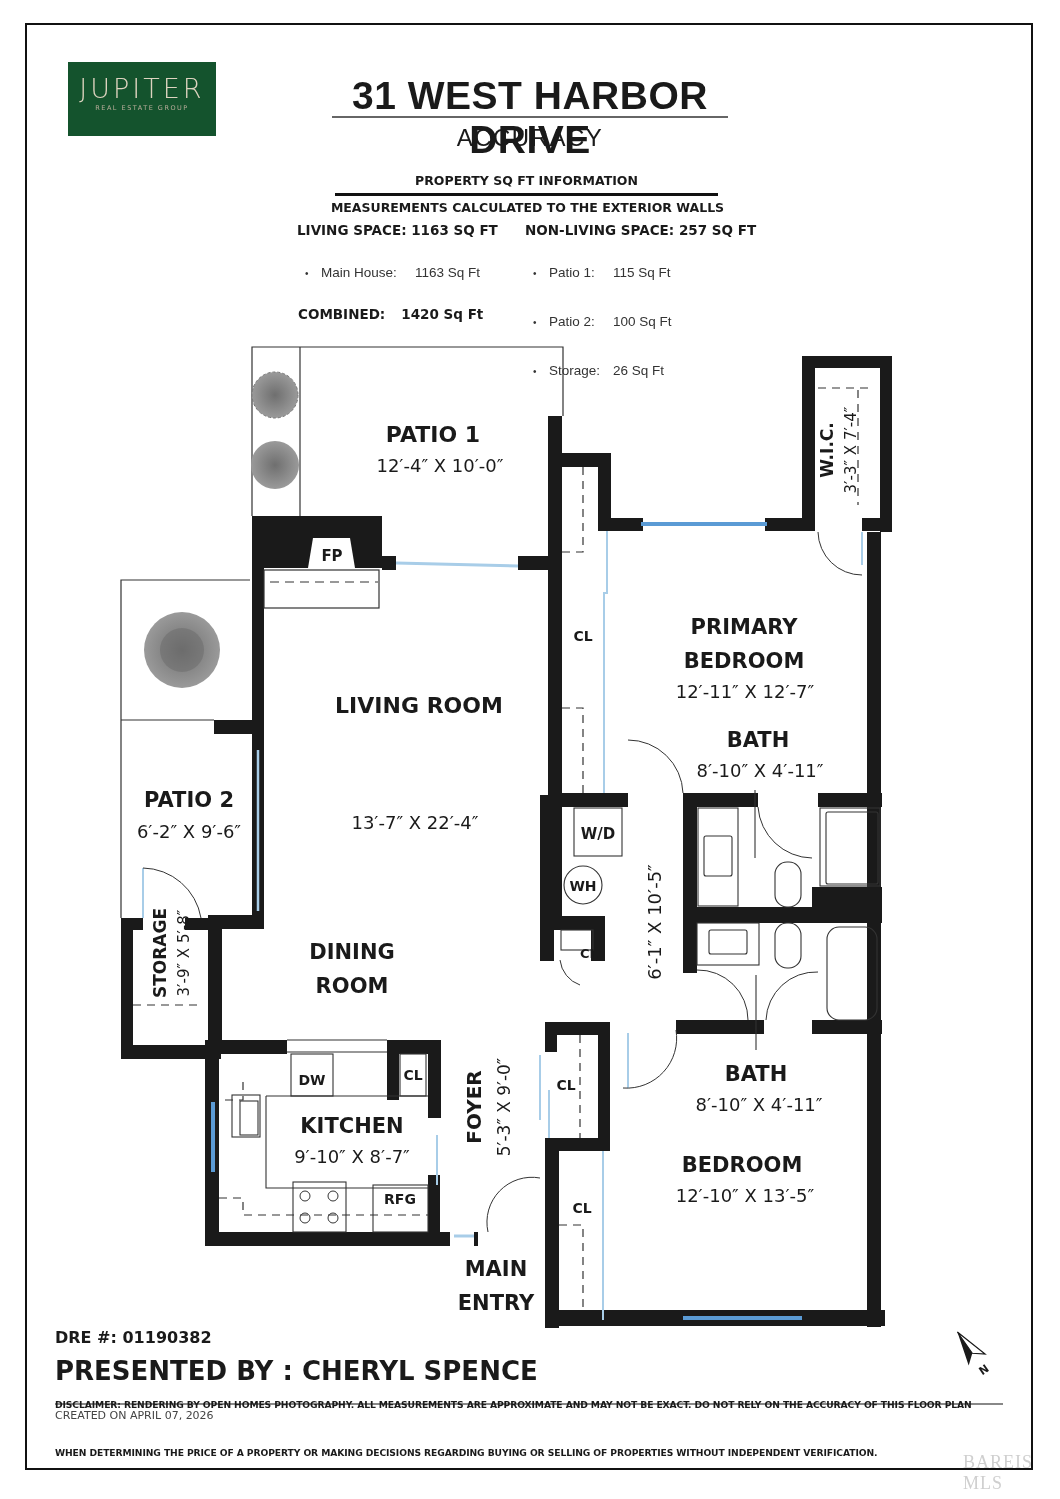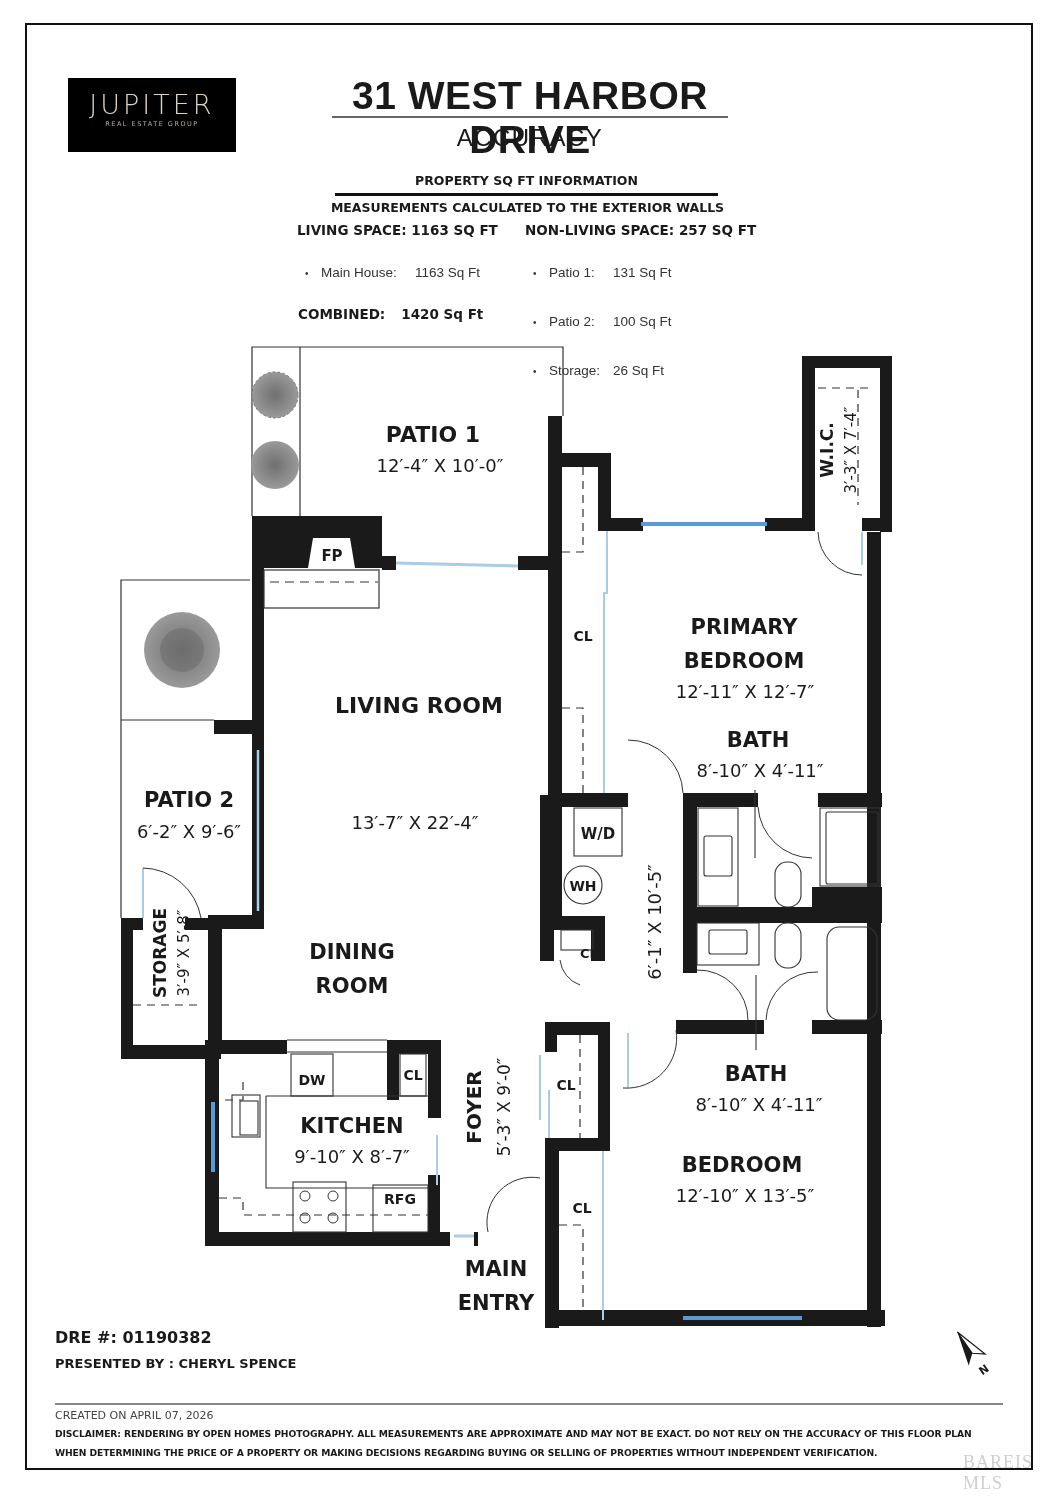--- a/index.html
+++ b/index.html
@@ -1,37 +1,37 @@
 <!DOCTYPE html>
 <html><head>
 <meta charset="utf-8">
 <style>
   html, body { margin: 0; padding: 0; background: #ffffff; }
   body { width: 1060px; height: 1499px; position: relative; overflow: hidden; font-family: "DejaVu Sans", sans-serif; color: #1a1a1a; }
   .frame { position: absolute; left: 25px; top: 23px; width: 1008px; height: 1447px; border: 2px solid #111; box-sizing: border-box; }
-  .logo { position: absolute; left: 68px; top: 78px; width: 168px; height: 74px; background: #000000; color: #e6d8c0; text-align: center; }
+  .logo { position: absolute; left: 68px; top: 62px; width: 148px; height: 74px; background: #14532d; color: #e6d8c0; text-align: center; }
   .logo .name { font-family: "DejaVu Sans", sans-serif; font-weight: 200; font-size: 27px; letter-spacing: 3px; margin-top: 12px; line-height: 30px; color: #ddd3bf; }
   .logo .sub { font-size: 6.5px; letter-spacing: 1.5px; color: #b8ad9a; }
   .title { position: absolute; left: 330px; top: 74px; width: 400px; text-align: center; font-family: "Liberation Sans", sans-serif; font-weight: 700; font-size: 39px; letter-spacing: 0.5px; }
   .title-rule { position: absolute; left: 332px; top: 116px; width: 396px; height: 2px; background: #666; }
   .subtitle { position: absolute; left: 330px; top: 124px; width: 400px; text-align: center; font-family: "Liberation Sans", sans-serif; font-size: 24px; letter-spacing: 1.5px; }
   .sq-head { position: absolute; left: 335px; top: 173px; width: 383px; text-align: center; font-weight: 700; font-size: 12.5px; }
   .sq-rule { position: absolute; left: 335px; top: 193px; width: 383px; height: 3px; background: #111; }
   .sq-sub { position: absolute; left: 330px; top: 200px; width: 395px; text-align: center; font-weight: 700; font-size: 12.5px; }
   .col { position: absolute; font-size: 13px; }
   .col .h { font-weight: 700; font-size: 13.5px; margin-bottom: 15px; }
   .col .li { font-family: "Liberation Sans", sans-serif; font-size: 13.5px; color: #333; height: 22px; padding-left: 8px; margin-top: 27px; }
   .col .li .b { display: inline-block; width: 16px; font-size: 10px; }
   .col .li .k { display: inline-block; }
   .combined { position: absolute; left: 298px; top: 306px; font-weight: 700; font-size: 13.5px; }
   .combined span { margin-right: 16px; }
   svg.plan { position: absolute; left: 0; top: 0; }
   .lbl { font-family: "DejaVu Sans", sans-serif; font-weight: 700; fill: #1a1a1a; text-anchor: middle; }
   .dim { font-family: "DejaVu Sans", sans-serif; font-weight: 400; fill: #1a1a1a; text-anchor: middle; }
-  .presented { position: absolute; left: 55px; top: 1356px; font-weight: 700; font-size: 13px; }
+  .presented { position: absolute; left: 55px; top: 1356px; font-weight: 700; font-size: 26px; }
   .dre { position: absolute; left: 55px; top: 1328px; font-weight: 700; font-size: 16px; }
   .foot-rule { position: absolute; left: 55px; top: 1403px; width: 948px; height: 2px; background: #888; }
   .created { position: absolute; left: 55px; top: 1409px; font-size: 11px; color: #444; }
   .disc { position: absolute; left: 55px; font-weight: 700; font-size: 9.2px; letter-spacing: -0.1px; white-space: nowrap; }
   .mls { position: absolute; left: 963px; top: 1452px; font-family: "Liberation Serif", serif; font-size: 18px; color: #cfcfcf; letter-spacing: 1px; }
 </style>
 </head>
 <body>
 
 <div class="frame"></div>
@@ -52,21 +52,21 @@
 <div class="col" style="left:297px; top:222px;">
   <div class="h">LIVING SPACE: 1163 SQ FT</div>
   <div class="li">
     <span class="b">•</span><span class="k" style="width:94px">Main House:</span><span>1163 Sq Ft</span>
   </div>
 </div>
 
 <div class="col" style="left:525px; top:222px;">
   <div class="h">NON-LIVING SPACE: 257 SQ FT</div>
   <div class="li">
-    <span class="b">•</span><span class="k" style="width:64px">Patio 1:</span><span>131 Sq Ft</span>
+    <span class="b">•</span><span class="k" style="width:64px">Patio 1:</span><span>115 Sq Ft</span>
   </div>
   <div class="li">
     <span class="b">•</span><span class="k" style="width:64px">Patio 2:</span><span>100 Sq Ft</span>
   </div>
   <div class="li">
     <span class="b">•</span><span class="k" style="width:64px">Storage:</span><span>26 Sq Ft</span>
   </div>
 </div>
 
 <div class="combined">
@@ -316,15 +316,15 @@
     <polygon points="0,-22 10,12 0,4 -10,12" fill="#1a1a1a"></polygon>
     <polygon points="0,-22 10,12 0,4" fill="#fff" stroke="#1a1a1a" stroke-width="1.2"></polygon>
     <text x="0" y="28" font-size="11" font-weight="700" text-anchor="middle" fill="#1a1a1a" font-family="DejaVu Sans, sans-serif">N</text>
   </g>
 </svg>
 
 <div class="presented">PRESENTED BY : CHERYL SPENCE</div>
 <div class="dre">DRE #: 01190382</div>
 <div class="foot-rule"></div>
 <div class="created">CREATED ON APRIL 07, 2026</div>
-<div class="disc" style="top:1428px;text-align:right;">DISCLAIMER: RENDERING BY OPEN HOMES PHOTOGRAPHY. ALL MEASUREMENTS ARE APPROXIMATE AND MAY NOT BE EXACT. DO NOT RELY ON THE ACCURACY OF THIS FLOOR PLAN</div>
+<div class="disc" style="top:1399px;text-align:right;">DISCLAIMER: RENDERING BY OPEN HOMES PHOTOGRAPHY. ALL MEASUREMENTS ARE APPROXIMATE AND MAY NOT BE EXACT. DO NOT RELY ON THE ACCURACY OF THIS FLOOR PLAN</div>
 <div class="disc" style="top:1447px;">WHEN DETERMINING THE PRICE OF A PROPERTY OR MAKING DECISIONS REGARDING BUYING OR SELLING OF PROPERTIES WITHOUT INDEPENDENT VERIFICATION.</div>
 <div class="mls">BAREIS MLS</div>
 
 </body></html>

